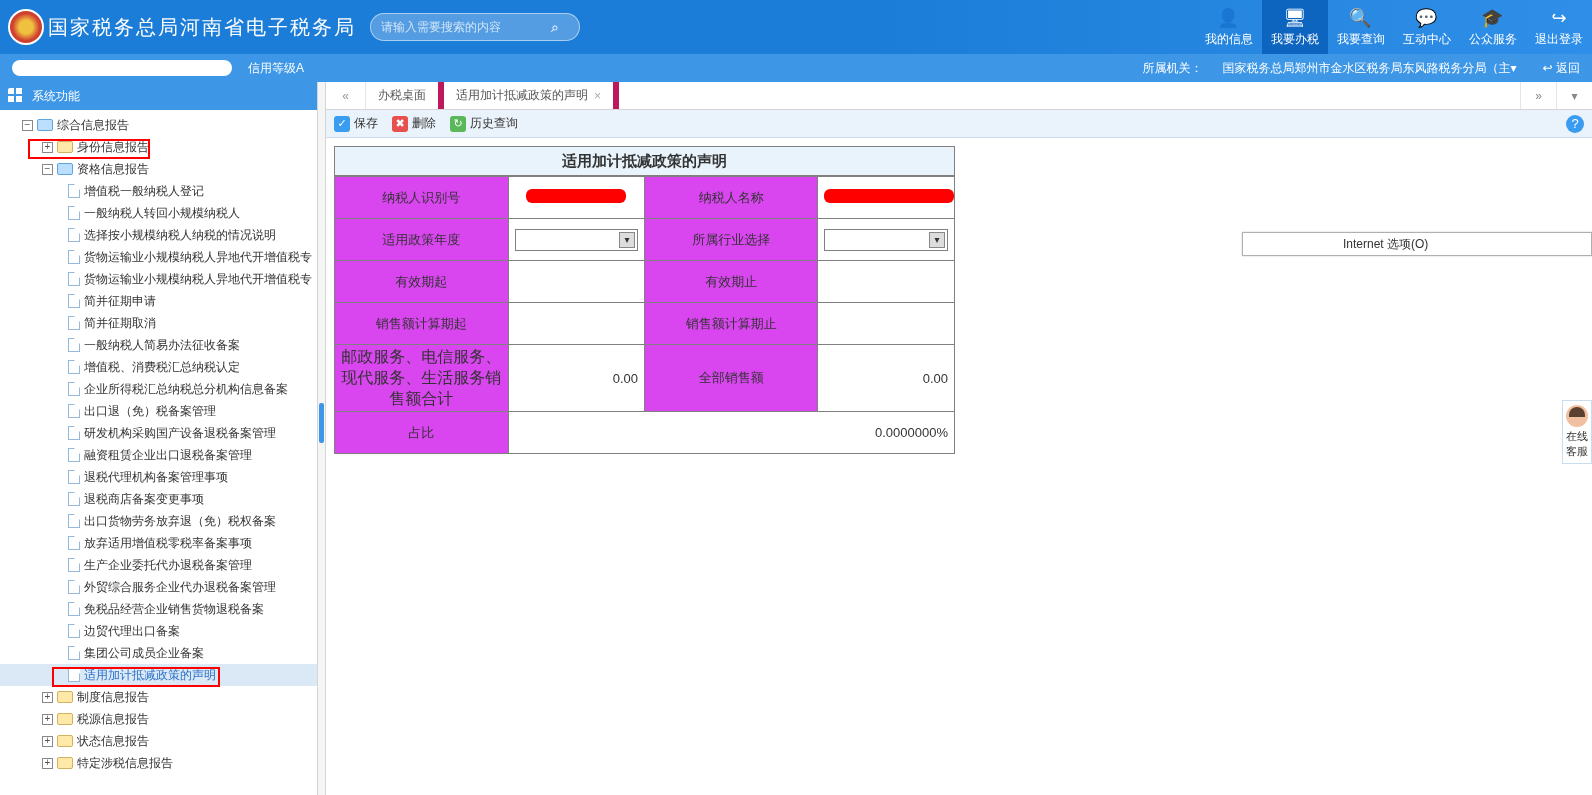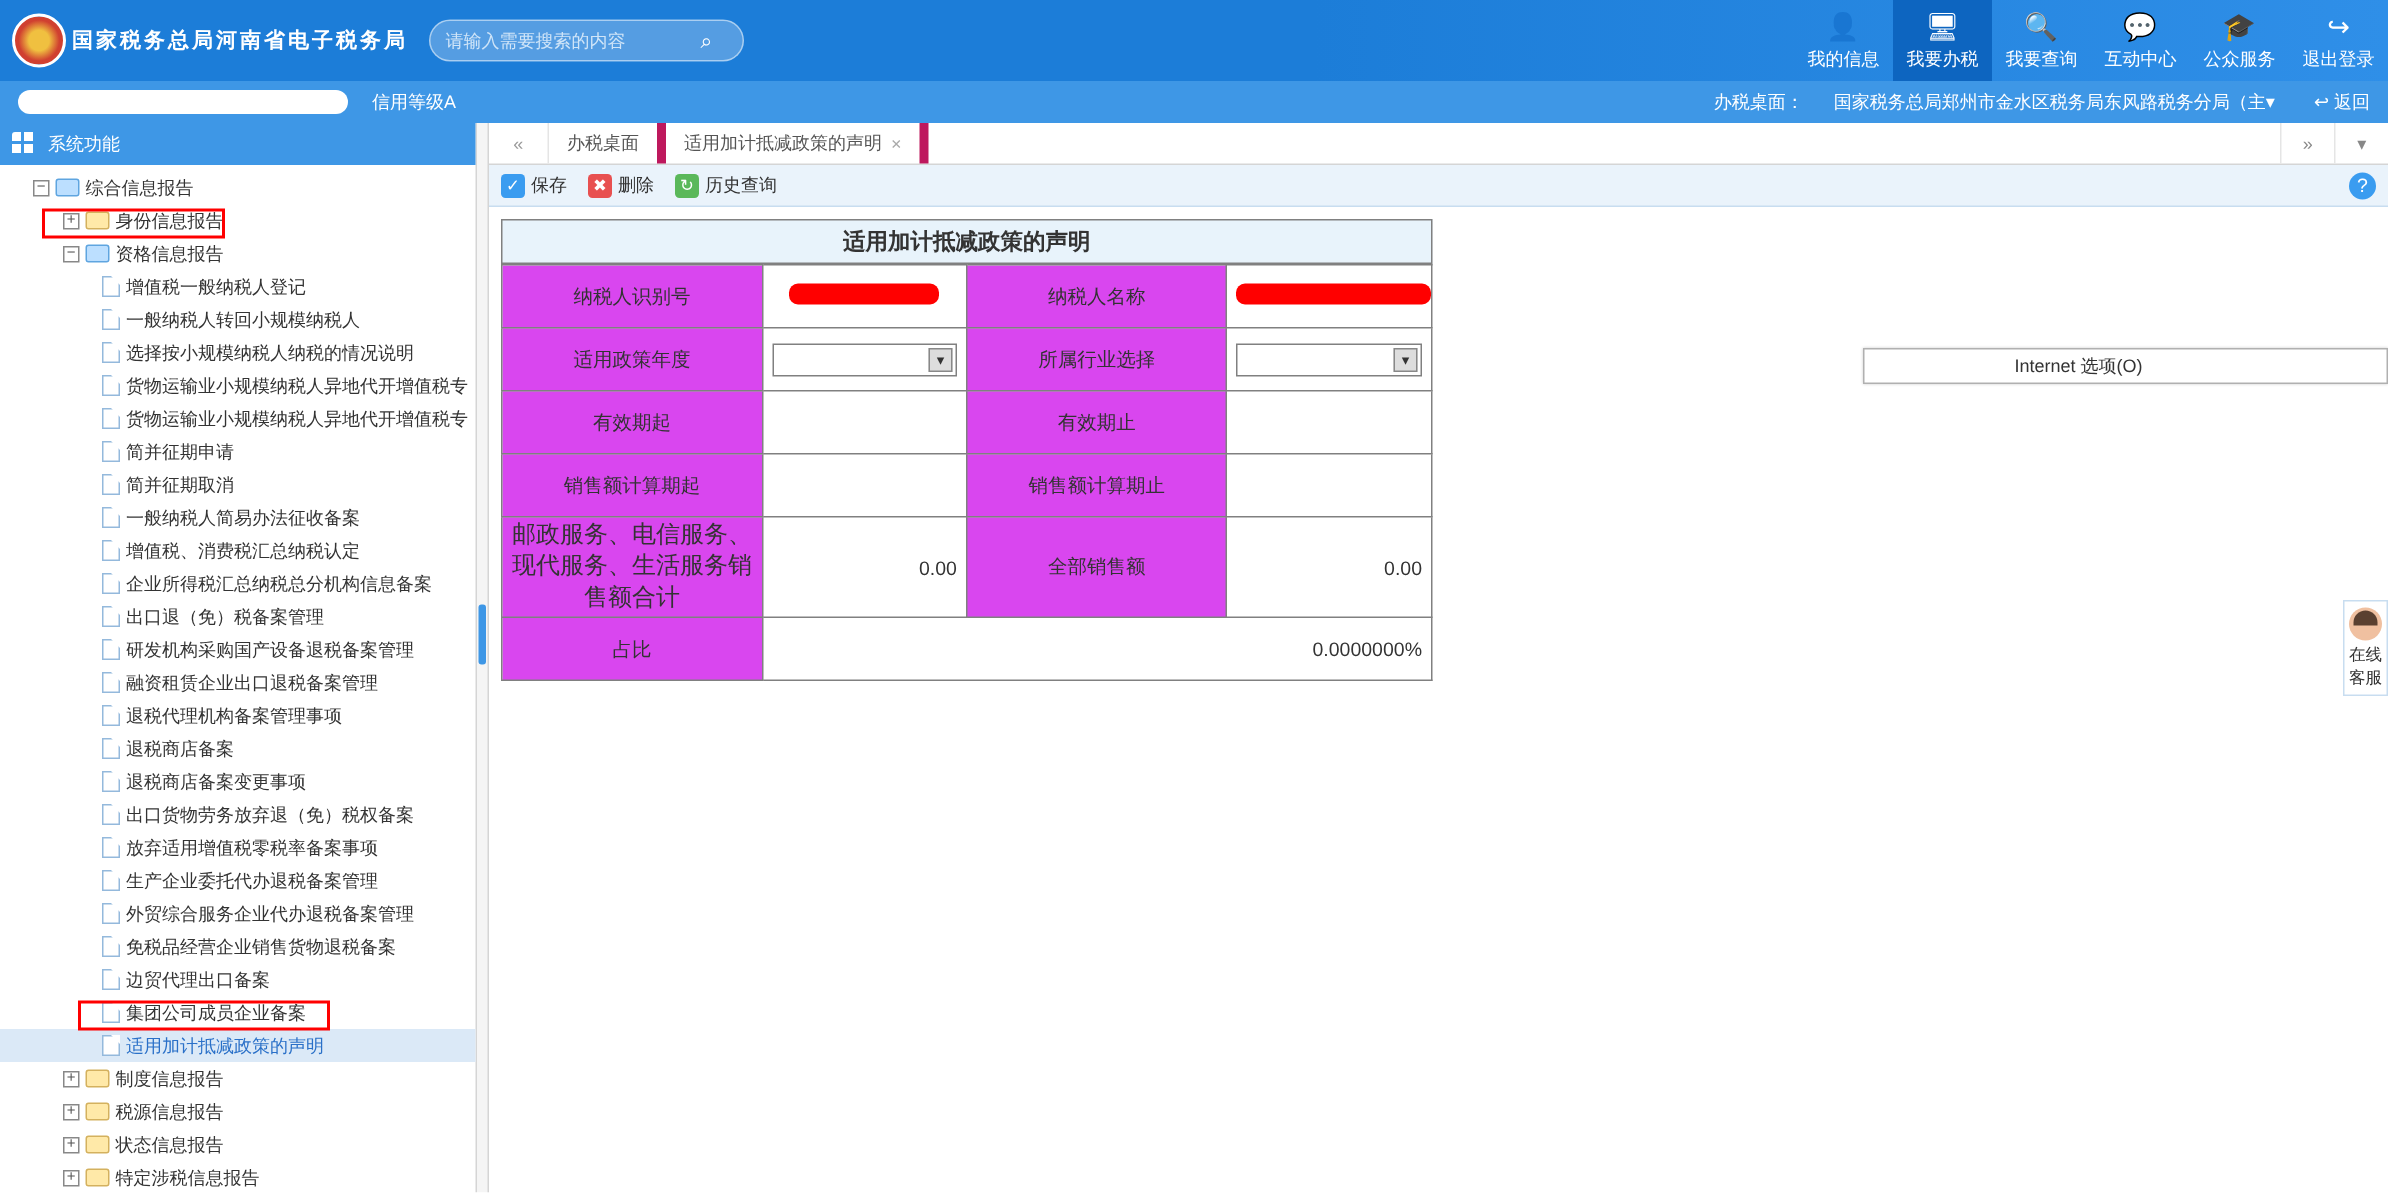--- a/index.html
+++ b/index.html
@@ -2,21 +2,21 @@
 <html><head>
 <meta charset="utf-8">
 <style>
 * { box-sizing: border-box; margin: 0; padding: 0; }
 body { font-family: "Microsoft YaHei", Arial, sans-serif; font-size: 12px; color: #333; background: #fff; width: 1592px; height: 795px; overflow: hidden; position: relative; }
 
 
 .header { background: linear-gradient(to right, #1c7dd8 0%, #1c7dd8 55%, #2f8fe8 100%); height: 54px; display: flex; align-items: center; position: relative; }
 .logo { width: 36px; height: 36px; background: radial-gradient(circle, #f0c040 30%, #d04030 60%); border-radius: 50%; margin-left: 8px; border: 2px solid #fff; }
 .logo-sub { font-size: 10px; color: #fff; margin-left: -6px; margin-top: 20px; }
-.site-title { color: #fff; font-size: 14px; margin-left: 10px; letter-spacing: 2px; font-weight: bold; }
+.site-title { color: #fff; font-size: 20px; margin-left: 10px; letter-spacing: 2px; font-weight: normal; }
 .search-box { margin-left: 14px; background: rgba(255,255,255,0.25); border: 1px solid rgba(255,255,255,0.5); border-radius: 14px; height: 28px; width: 210px; display: flex; align-items: center; padding: 0 10px; }
 .search-box input { background: transparent; border: none; color: #fff; width: 170px; font-size: 12px; outline: none; }
 .search-box input::placeholder { color: #d0e5f8; }
 .search-ico { color: #fff; font-size: 14px; }
 .nav { margin-left: auto; display: flex; height: 100%; }
 .nav-item { width: 66px; color: #fff; display: flex; flex-direction: column; align-items: center; justify-content: center; font-size: 12px; cursor: pointer; }
 .nav-item.active { background: #0d65c0; }
 .nav-ico { font-size: 18px; margin-bottom: 2px; }
 
 
@@ -118,21 +118,21 @@
         <span class="nav-ico">↪</span>
         <span>退出登录</span>
       </div>
   </div>
 </div>
 
 <div class="subheader">
   <div class="left-blob"></div>
   <span class="credit">信用等级A</span>
   <div class="right">
-    <span>办税桌面：</span>
+    <span>所属机关：</span>
     <span>国家税务总局郑州市金水区税务局东风路税务分局（主▾</span>
     <span><span class="back-ico">↩</span> <span>返回</span></span>
   </div>
 </div>
 
 <div class="sidebar">
   <div class="sidebar-title">
       <span class="grid-ico"></span>
       <span>系统功能</span>
     </div>
@@ -205,24 +205,20 @@
         <div class="tree-row indent3">
           <span class="ico-doc"></span>
           <span>融资租赁企业出口退税备案管理</span>
         </div>
         <div class="tree-row indent3">
           <span class="ico-doc"></span>
           <span>退税代理机构备案管理事项</span>
         </div>
         <div class="tree-row indent3">
           <span class="ico-doc"></span>
-          <span>退税商店备案</span>
-        </div>
-        <div class="tree-row indent3">
-          <span class="ico-doc"></span>
           <span>退税商店备案变更事项</span>
         </div>
         <div class="tree-row indent3">
           <span class="ico-doc"></span>
           <span>出口货物劳务放弃退（免）税权备案</span>
         </div>
         <div class="tree-row indent3">
           <span class="ico-doc"></span>
           <span>放弃适用增值税零税率备案事项</span>
         </div>

